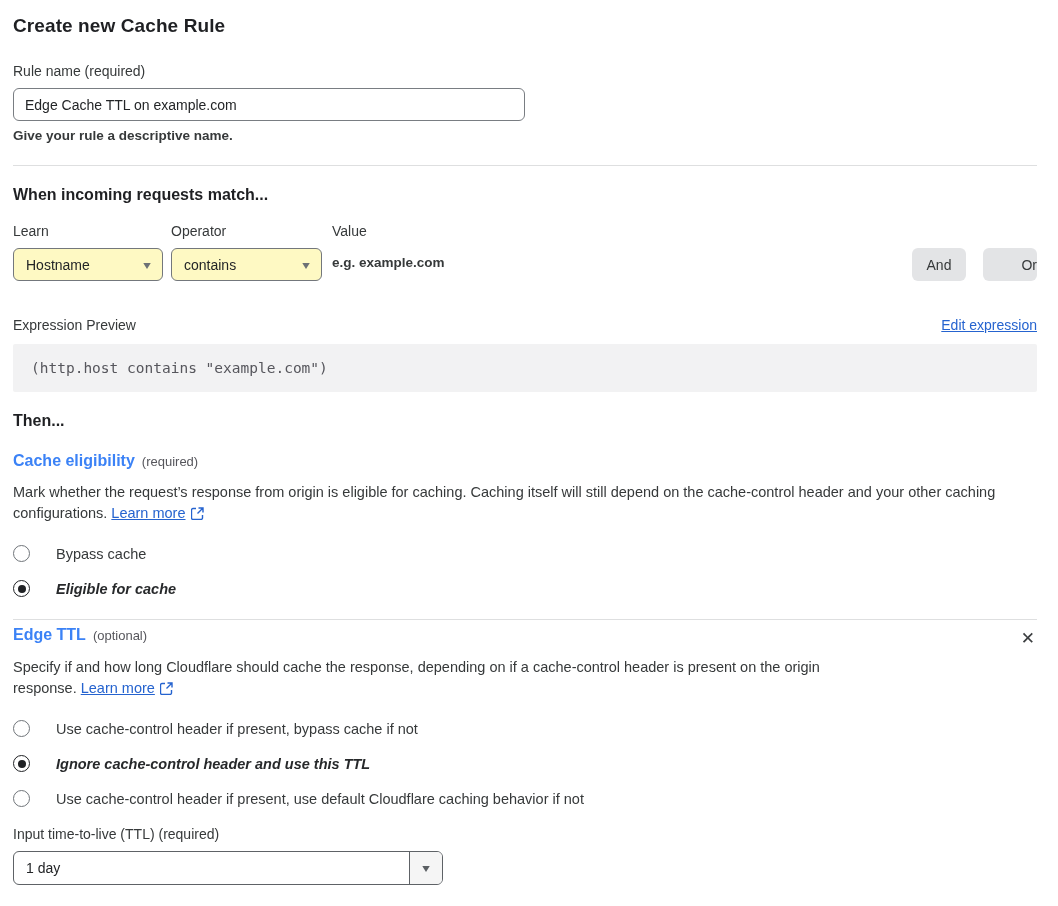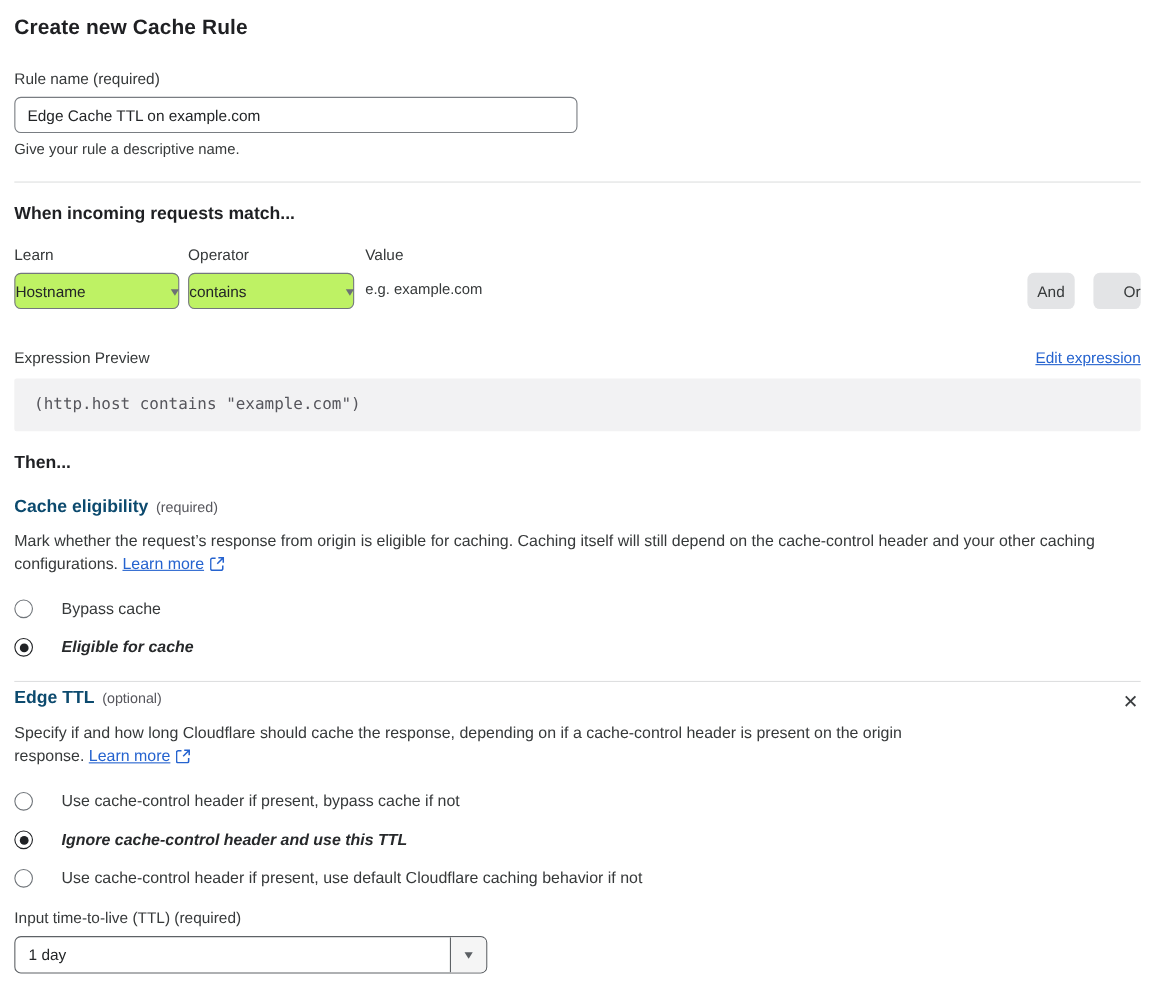--- a/index.html
+++ b/index.html
@@ -18,64 +18,64 @@
   .field-label {
     display: block; font-size: 14px; color: #36393a; margin-bottom: 9px;
   }
   .text-input {
     height: 33px; border: 1px solid #797d82; border-radius: 6px;
     font-size: 14px; color: #232527; padding: 0 11px;
     font-family: "Liberation Sans", "DejaVu Sans", sans-serif;
     background: #fff; width: 100%;
   }
   .rule-name-input { width: 512px; }
-  .help-text { font-size: 13.5px; color: #36393a; margin-top: 7px; }
+  .help-text { font-size: 13.5px; color: #36393a; margin-top: 7px; font-weight: bold; }
   hr.divider { border: none; border-top: 1px solid #dedfe0; margin: 22px 0 0 0; }
   .section-heading {
     font-size: 16px; font-weight: bold; color: #1f2023; margin-top: 20px;
   }
   
   .match-row { display: flex; align-items: flex-start; margin-top: 19px; }
   .match-col { display: flex; flex-direction: column; }
   .col-field { width: 150px; margin-right: 8px; }
   .col-operator { width: 151px; margin-right: 10px; }
   .col-value { flex: 1; }
   .select-box {
     height: 33px; border: 1px solid #73777c; border-radius: 6px;
     display: flex; align-items: center; justify-content: space-between;
-    padding: 0 0; font-size: 14px; color: #232527; background: #bef264;
+    padding: 0 12px; font-size: 14px; color: #232527; background: #fef9c3;
     cursor: pointer;
   }
   .chevron { font-size: 12px; color: #6d7175; line-height: 1; transform: scaleX(1.25); }
   .value-input {
     background: #e8f0fb; border: 1px solid #9fb6dc; color: #1f2023;
   }
   .andor-btn {
-    height: 33px; width: 43px; margin-top: 25px;
+    height: 33px; width: 54px; margin-top: 25px;
     background: #e3e4e6; border: none; border-radius: 6px;
     font-size: 14px; color: #36393a; cursor: pointer;
     font-family: "Liberation Sans", "DejaVu Sans", sans-serif;
   }
   .and-btn { margin-left: 14px; }
   .or-btn { margin-left: 17px; text-align: right; }
   
   .expr-row {
     display: flex; justify-content: space-between; align-items: flex-end;
     margin-top: 36px;
   }
   .expr-label { font-size: 14px; color: #36393a; }
   a.link { color: #2563cf; text-decoration: underline; font-size: 14px; cursor: pointer; }
   .code-block {
     margin-top: 11px; background: #f2f2f3; border-radius: 2px;
     padding: 16px 18px; font-family: "DejaVu Sans Mono", "Liberation Mono", monospace;
     font-size: 14.5px; color: #56565c; white-space: pre;
   }
   
   .subsection-head { margin-top: 22px; display: flex; align-items: baseline; }
-  .subsection-title { font-size: 16px; font-weight: bold; color: #0c4a6e; }
+  .subsection-title { font-size: 16px; font-weight: bold; color: #3b82f6; }
   .qualifier { font-size: 13px; color: #56565c; margin-left: 7px; }
   .section-desc {
     margin-top: 12px; font-size: 14.5px; line-height: 21px; color: #36393a;
   }
   .edge-desc { max-width: 838px; }
   .inline-link { color: #2563cf; text-decoration: underline; cursor: pointer; font-size: 14.5px; }
   .ext-icon { display: inline-block; vertical-align: -2px; margin-left: 5px; cursor: pointer; }
   
   .radio-group { margin-top: 19px; }
   .radio-row { display: flex; align-items: center; margin-bottom: 18px; cursor: pointer; }

